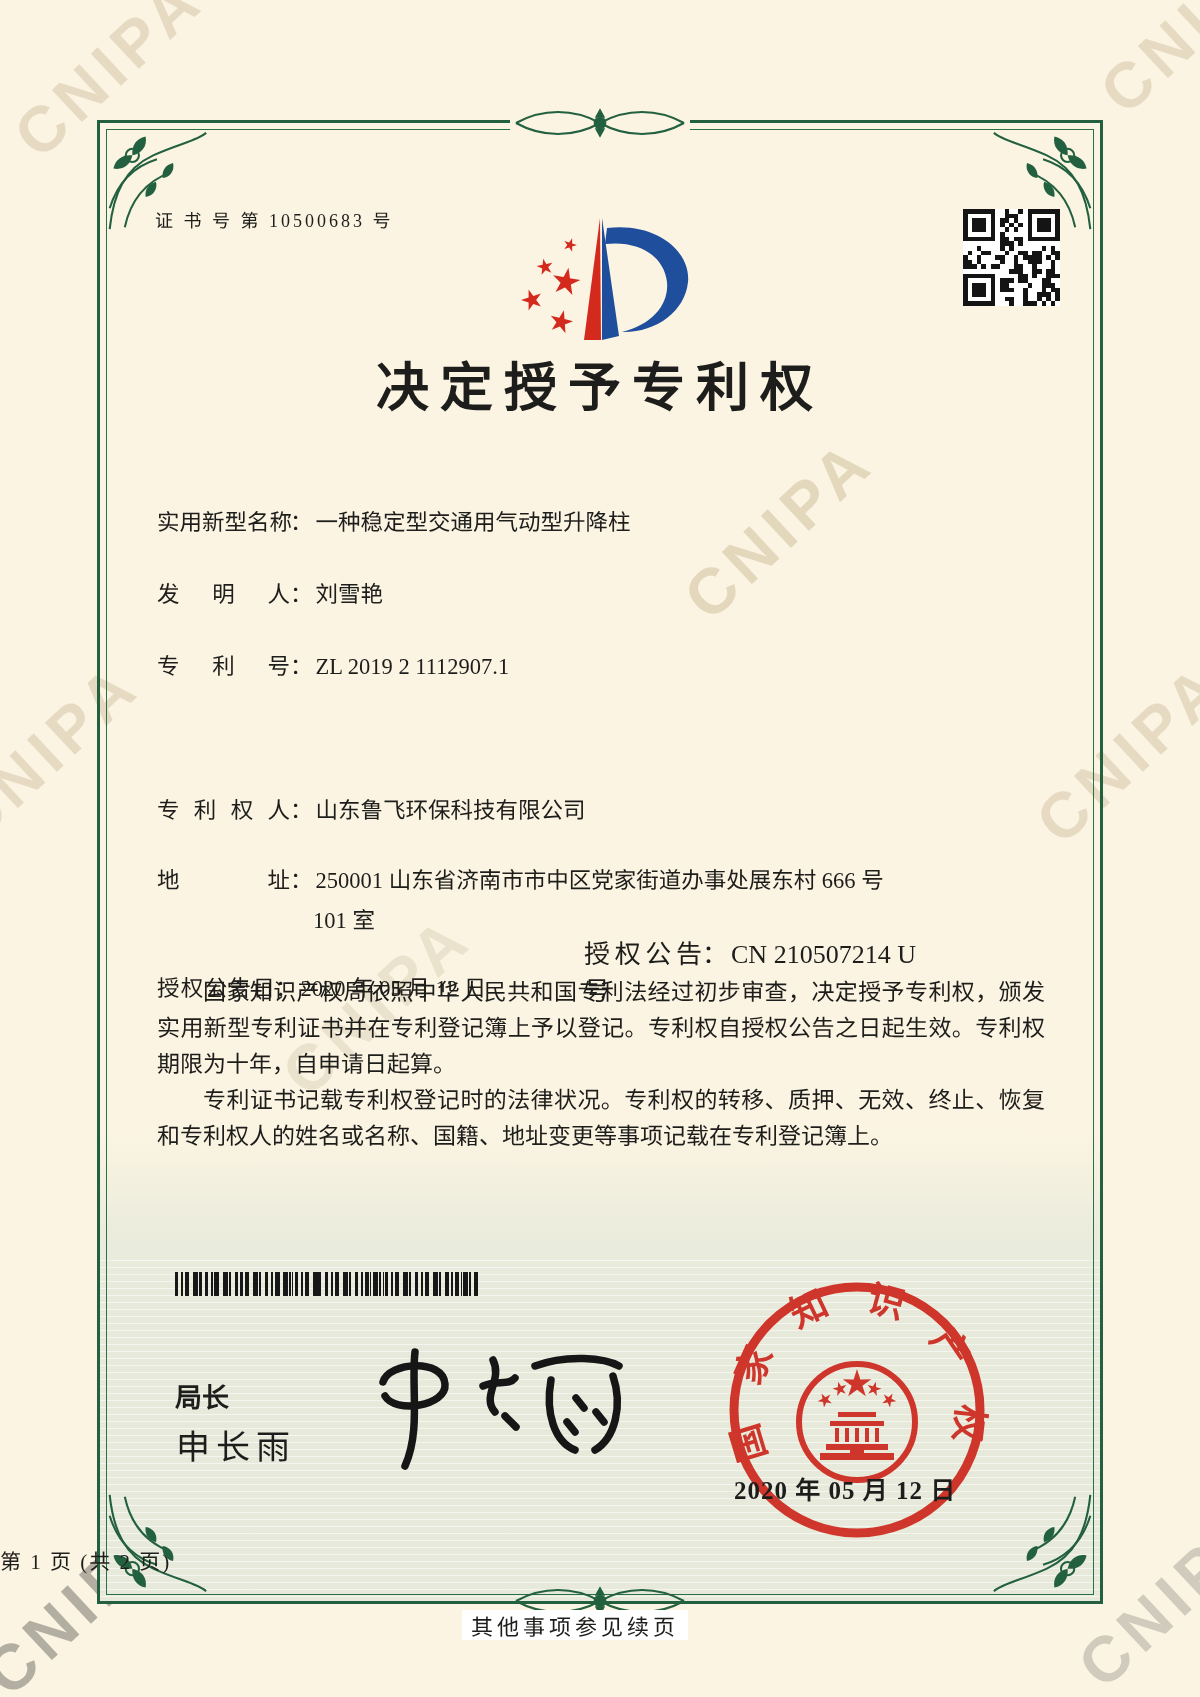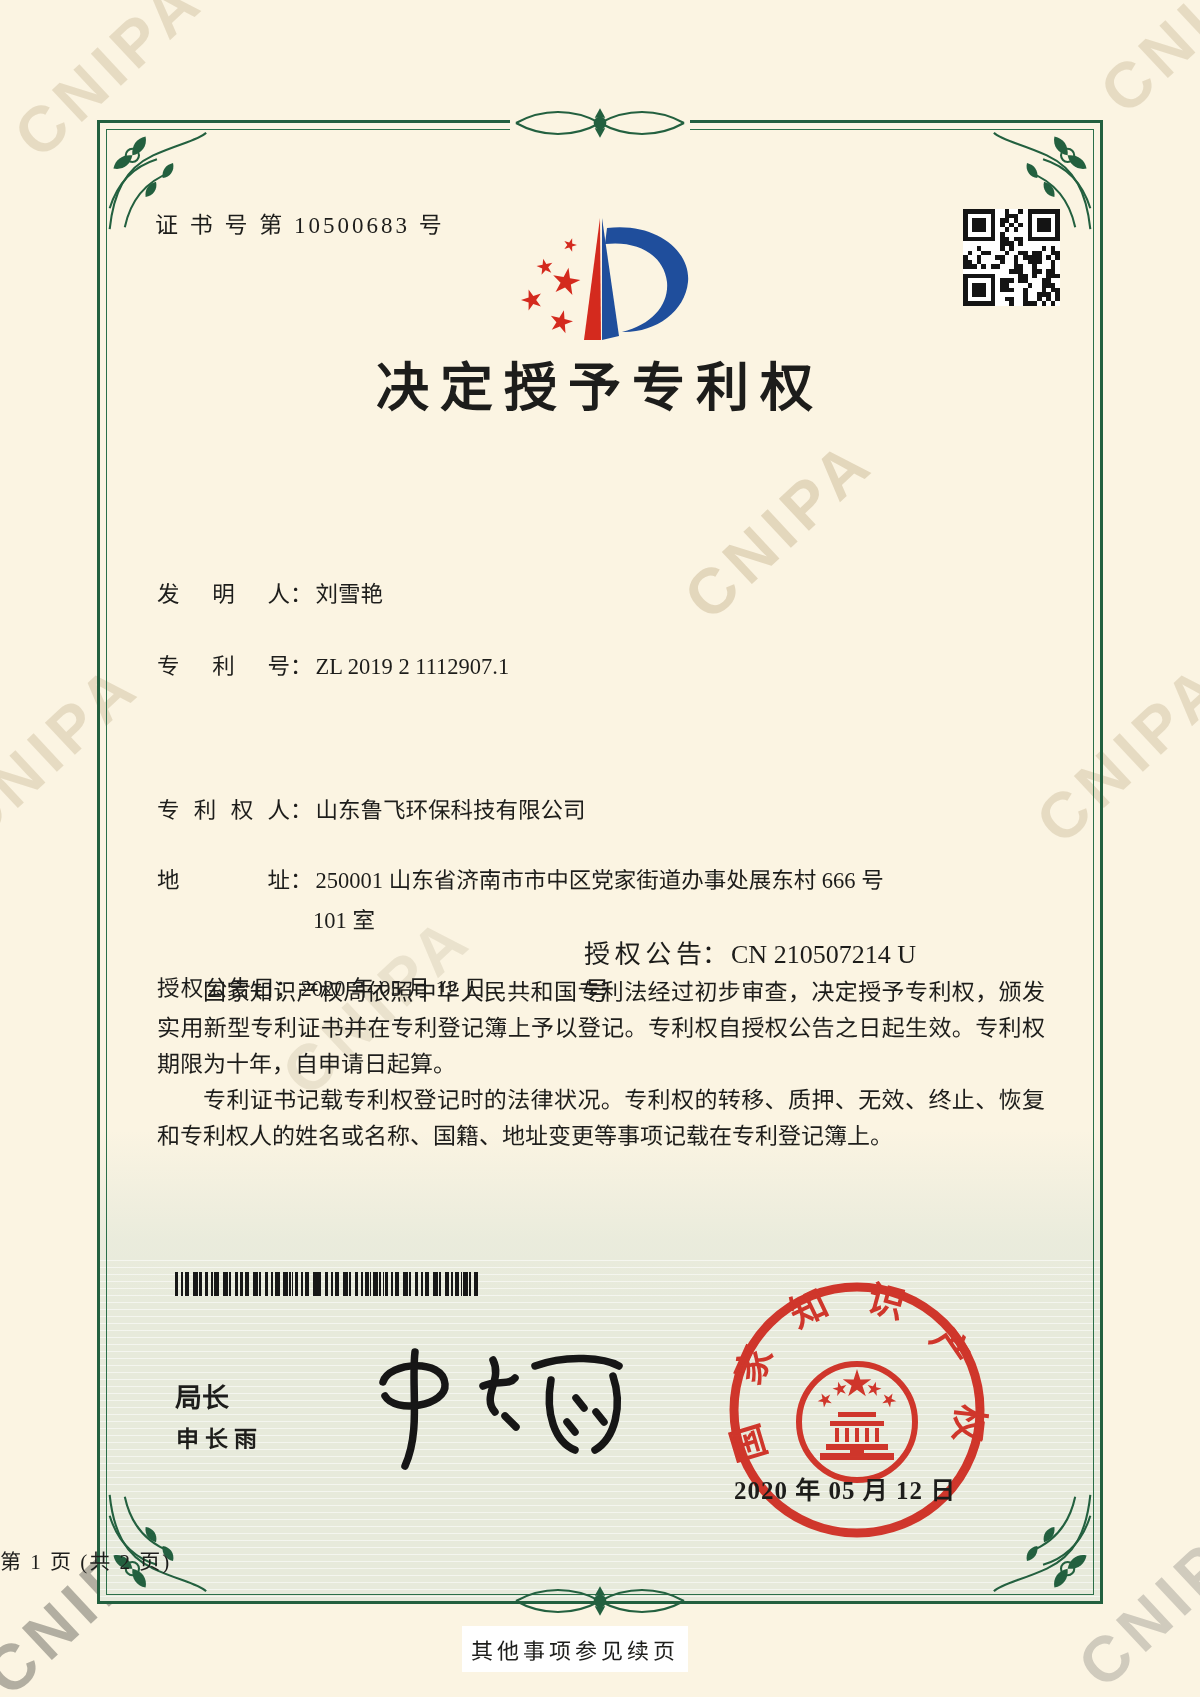--- a/index.html
+++ b/index.html
@@ -28,21 +28,21 @@
       color:rgba(199,182,148,.40);pointer-events:none;}
   .w1{left:-6px;top:30px;}
   .w2{left:1080px;top:-14px;}
   .w3{left:664px;top:492px;color:rgba(203,186,150,.50);}
   .w4{left:-70px;top:716px;}
   .w5{left:1016px;top:716px;}
   .w6{left:262px;top:968px;color:rgba(190,178,150,.28);}
   .w7{left:-36px;top:1568px;color:rgba(118,116,108,.55);}
   .w8{left:1058px;top:1560px;color:rgba(148,146,138,.42);}
   
-  .cert-no{position:absolute;left:155px;top:206px;font-size:23px;letter-spacing:3px;}
+  .cert-no{position:absolute;left:155px;top:206px;font-size:18px;letter-spacing:3px;}
   .logo{position:absolute;left:505px;top:182px;width:200px;height:160px;}
   .qr{position:absolute;left:963px;top:209px;width:97px;height:97px;}
   .title{position:absolute;left:97px;top:345px;width:1006px;margin:0;text-align:center;
          font-size:53px;font-weight:bold;letter-spacing:11px;}
   
   .row{position:absolute;left:157px;font-size:22.5px;white-space:nowrap;}
   .lbl{display:inline-block;width:133px;text-align:justify;text-align-last:justify;vertical-align:top;}
   .val{margin-left:3px;}
   .val2{display:block;margin-left:156px;margin-top:8px;}
   .r1{top:504px;} .r2{top:576px;} .r3{top:648px;} .r4{top:720px;} .r5{top:792px;} .r6{top:862px;}
@@ -54,29 +54,29 @@
              text-align:justify;}
   .body-text p{margin:0;text-indent:2em;}
   
   .barcode{position:absolute;left:175px;top:1272px;width:303px;height:24px;
            background-image:
              repeating-linear-gradient(90deg,#171717 0 2px,rgba(0,0,0,0) 2px 6px),
              repeating-linear-gradient(90deg,#171717 0 3px,rgba(0,0,0,0) 3px 10px),
              repeating-linear-gradient(90deg,#171717 0 1px,rgba(0,0,0,0) 1px 13px);}
   .signer-title{position:absolute;left:175px;top:1376px;font-size:27px;font-weight:bold;
                 font-family:"Liberation Sans","DejaVu Sans",sans-serif;}
-  .signer-name{position:absolute;left:176px;top:1420px;font-size:23px;font-weight:bold;
+  .signer-name{position:absolute;left:176px;top:1420px;font-size:34px;font-weight:normal;
                font-family:"Liberation Sans","DejaVu Sans",sans-serif;letter-spacing:6px;}
   .signature{position:absolute;left:355px;top:1336px;width:290px;height:140px;}
   .seal{position:absolute;left:722px;top:1272px;width:270px;height:270px;}
   .seal-date{position:absolute;left:734px;top:1470px;font-size:25px;letter-spacing:1px;font-weight:bold;}
   .pagefoot{position:absolute;left:0;top:1545px;width:1130px;
             font-size:21px;letter-spacing:2px;}
-  .note{position:absolute;left:462px;top:1610px;width:226px;height:46px;background:#ffffff;
-        display:flex;align-items:center;justify-content:center;font-size:22px;letter-spacing:4px;margin-top:16px;}
+  .note{position:absolute;left:462px;top:1610px;width:226px;height:30px;background:#ffffff;
+        display:flex;align-items:center;justify-content:center;font-size:22px;letter-spacing:4px;}
 </style>
 </head>
 <body>
 
 <div class="page">
 
   <span class="wm w1">CNIPA</span>
   <span class="wm w2">CNIPA</span>
   <span class="wm w3">CNIPA</span>
   <span class="wm w4">CNIPA</span>
@@ -313,20 +313,23 @@
       <rect x="10" y="20" width="1" height="1" fill="#141414"></rect>
       <rect x="13" y="20" width="1" height="1" fill="#141414"></rect>
       <rect x="14" y="20" width="1" height="1" fill="#141414"></rect>
       <rect x="15" y="20" width="1" height="1" fill="#141414"></rect>
       <rect x="17" y="20" width="1" height="1" fill="#141414"></rect>
       <rect x="19" y="20" width="1" height="1" fill="#141414"></rect>
     </svg>
 
   <h1 class="title">决定授予专利权</h1>
 
+  <div class="row r1">
+    <span class="lbl">实用新型名称</span><span class="colon">：</span><span class="val">一种稳定型交通用气动型升降柱</span>
+  </div>
   <div class="row r2">
     <span class="lbl">发明人</span><span class="colon">：</span><span class="val">刘雪艳</span>
   </div>
   <div class="row r3">
     <span class="lbl">专利号</span><span class="colon">：</span><span class="val">ZL 2019 2 1112907.1</span>
   </div>
   <div class="row r5">
     <span class="lbl">专利权人</span><span class="colon">：</span><span class="val">山东鲁飞环保科技有限公司</span>
   </div>
   <div class="row r6">

